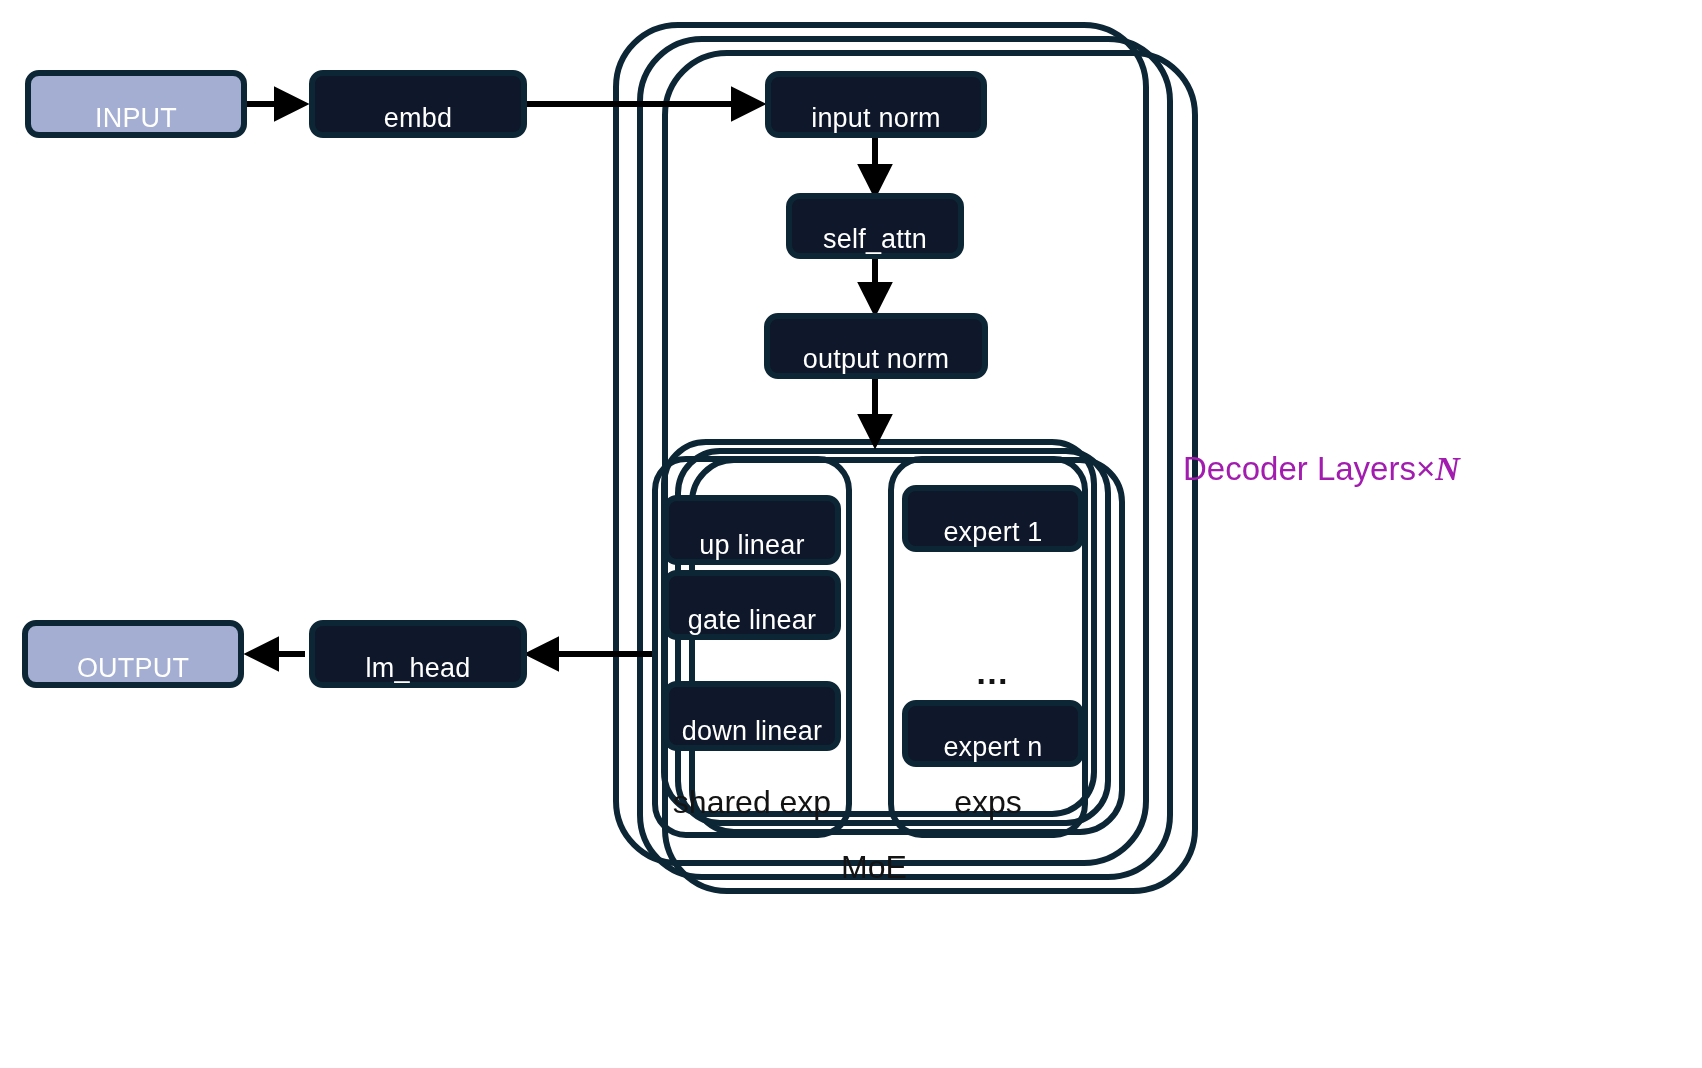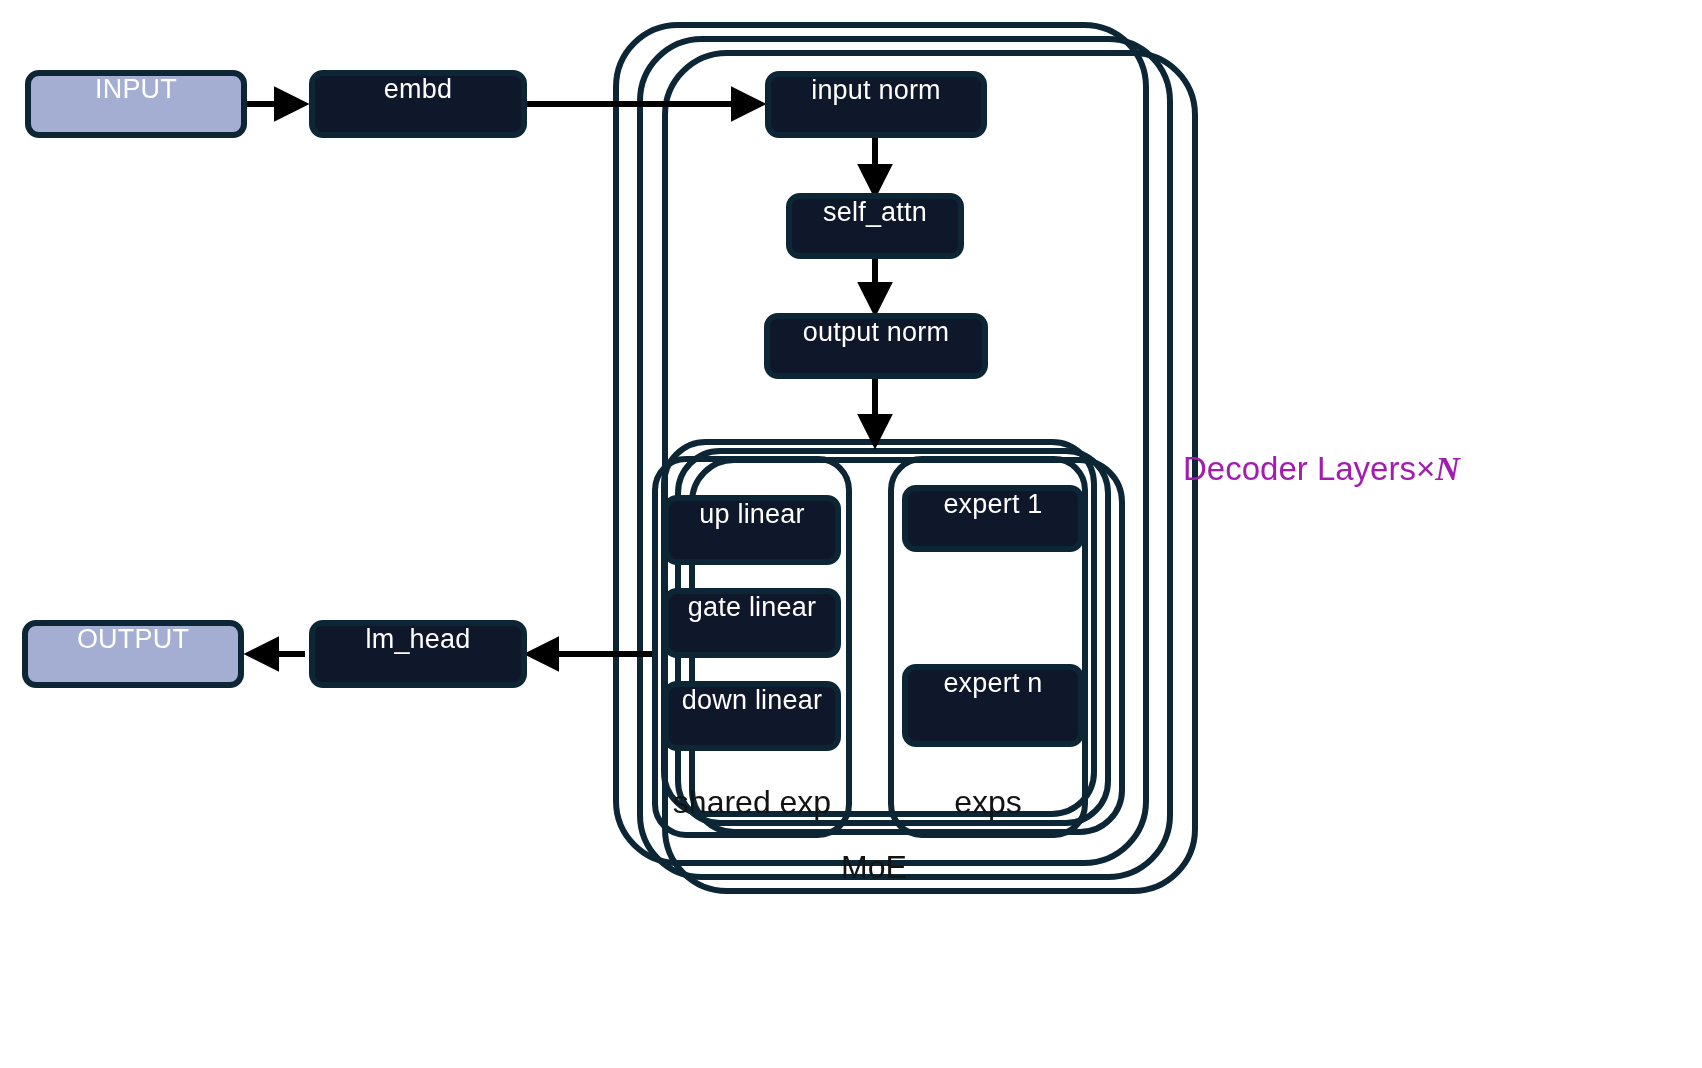--- a/index.html
+++ b/index.html
@@ -25,21 +25,21 @@
     left: 0; top: 0;
     width: 1702px;
     height: 1068px;
   }
   .node {
     position: absolute;
     box-sizing: border-box;
     border: 6px solid #0d2635;
     border-radius: 14px;
     display: flex;
-    align-items: flex-start;
+    align-items: flex-end;
     justify-content: center;
     color: #ffffff;
     font-size: 27px;
     font-family: "Liberation Sans", sans-serif;
     letter-spacing: 0.2px;
     line-height: 1;
   }
   .node.salmon { background: #0f172a; }
   .node.blue   { background: #a3aed2; }
 
@@ -138,38 +138,38 @@
   </div>
 
   <div class="node salmon" style="left:764px; top:313px; width:224px; height:66px;">
     <span>output norm</span>
   </div>
 
   <div class="node salmon" style="left:663px; top:495px; width:178px; height:70px;">
     <span>up linear</span>
   </div>
 
-  <div class="node salmon" style="left:663px; top:588px; width:178px; height:70px;">
+  <div class="node salmon" style="left:663px; top:570px; width:178px; height:70px;">
     <span>gate linear</span>
   </div>
 
   <div class="node salmon" style="left:663px; top:681px; width:178px; height:70px;">
     <span>down linear</span>
   </div>
 
   <div class="node salmon" style="left:902px; top:485px; width:182px; height:67px;">
     <span>expert 1</span>
   </div>
 
 
   <div class="ellipsis" style="left:975px; top:655px;">
     <span>…</span>
   </div>
 
-  <div class="node salmon" style="left:902px; top:664px; width:182px; height:83px;">
+  <div class="node salmon" style="left:902px; top:700px; width:182px; height:67px;">
     <span>expert n</span>
   </div>
 
   <div class="node salmon" style="left:309px; top:620px; width:218px; height:68px;">
     <span>lm_head</span>
   </div>
 
   <div class="node blue" style="left:22px; top:620px; width:222px; height:68px;">
     <span>OUTPUT</span>
   </div>

